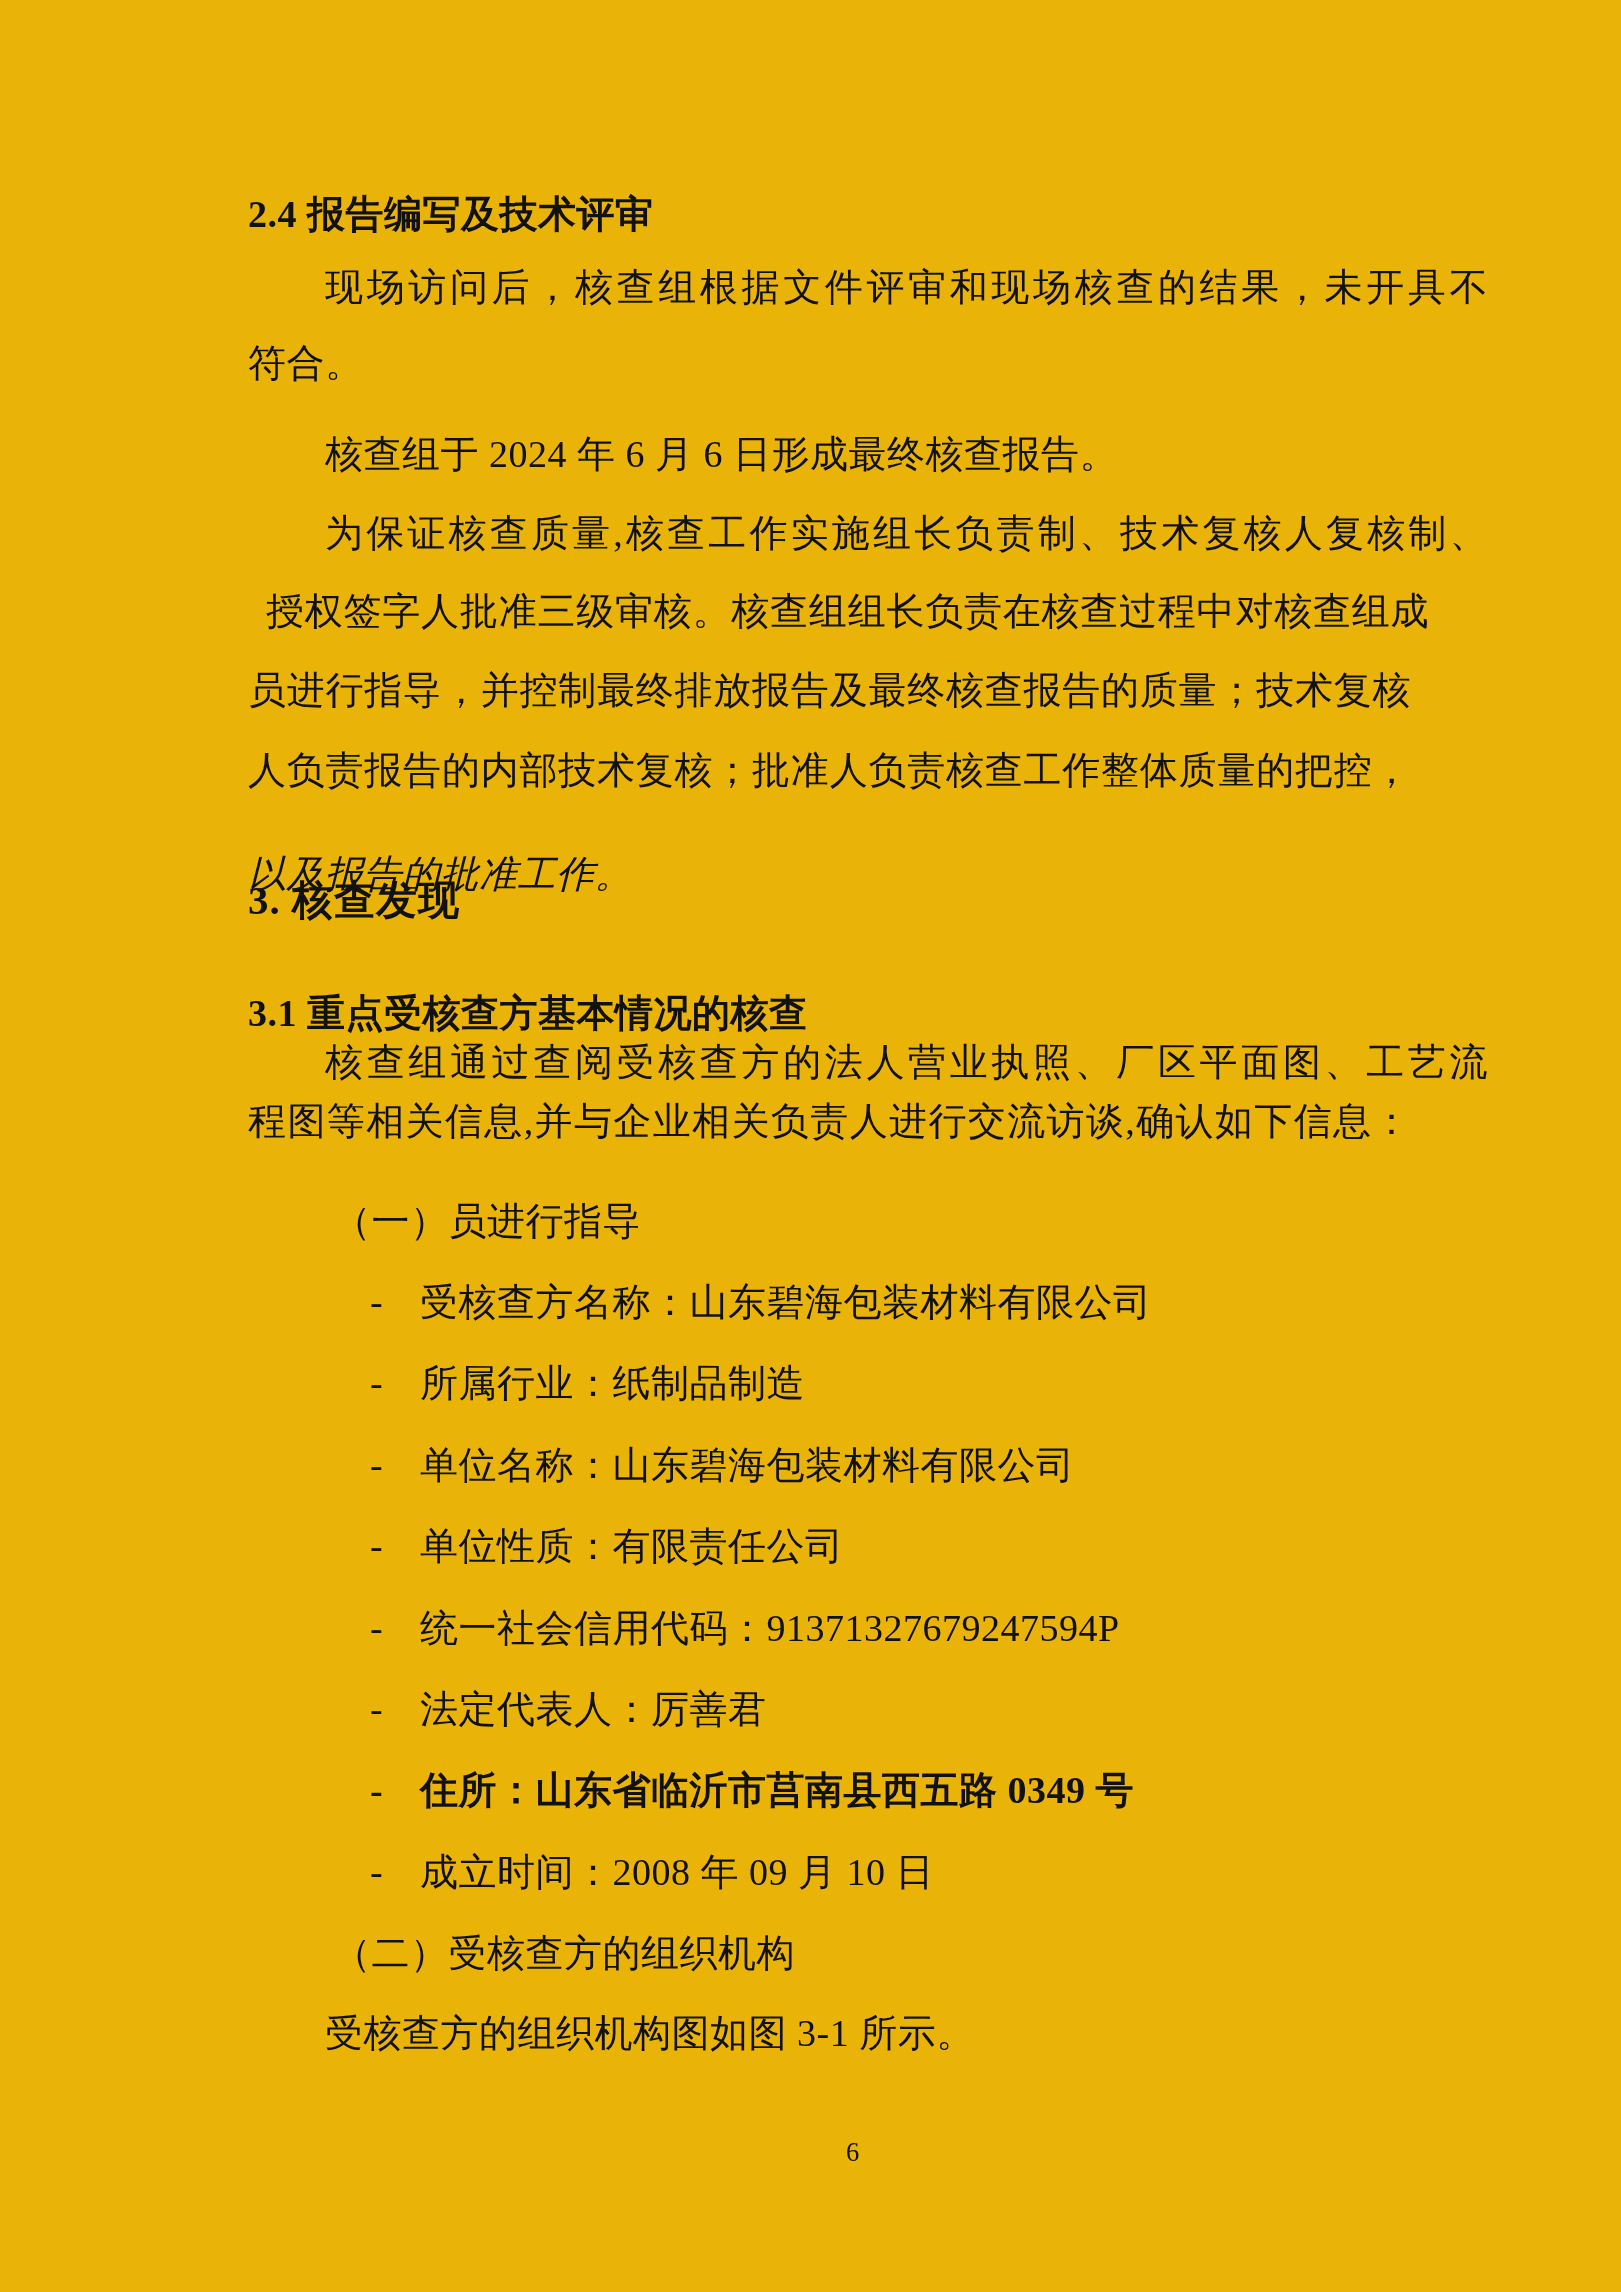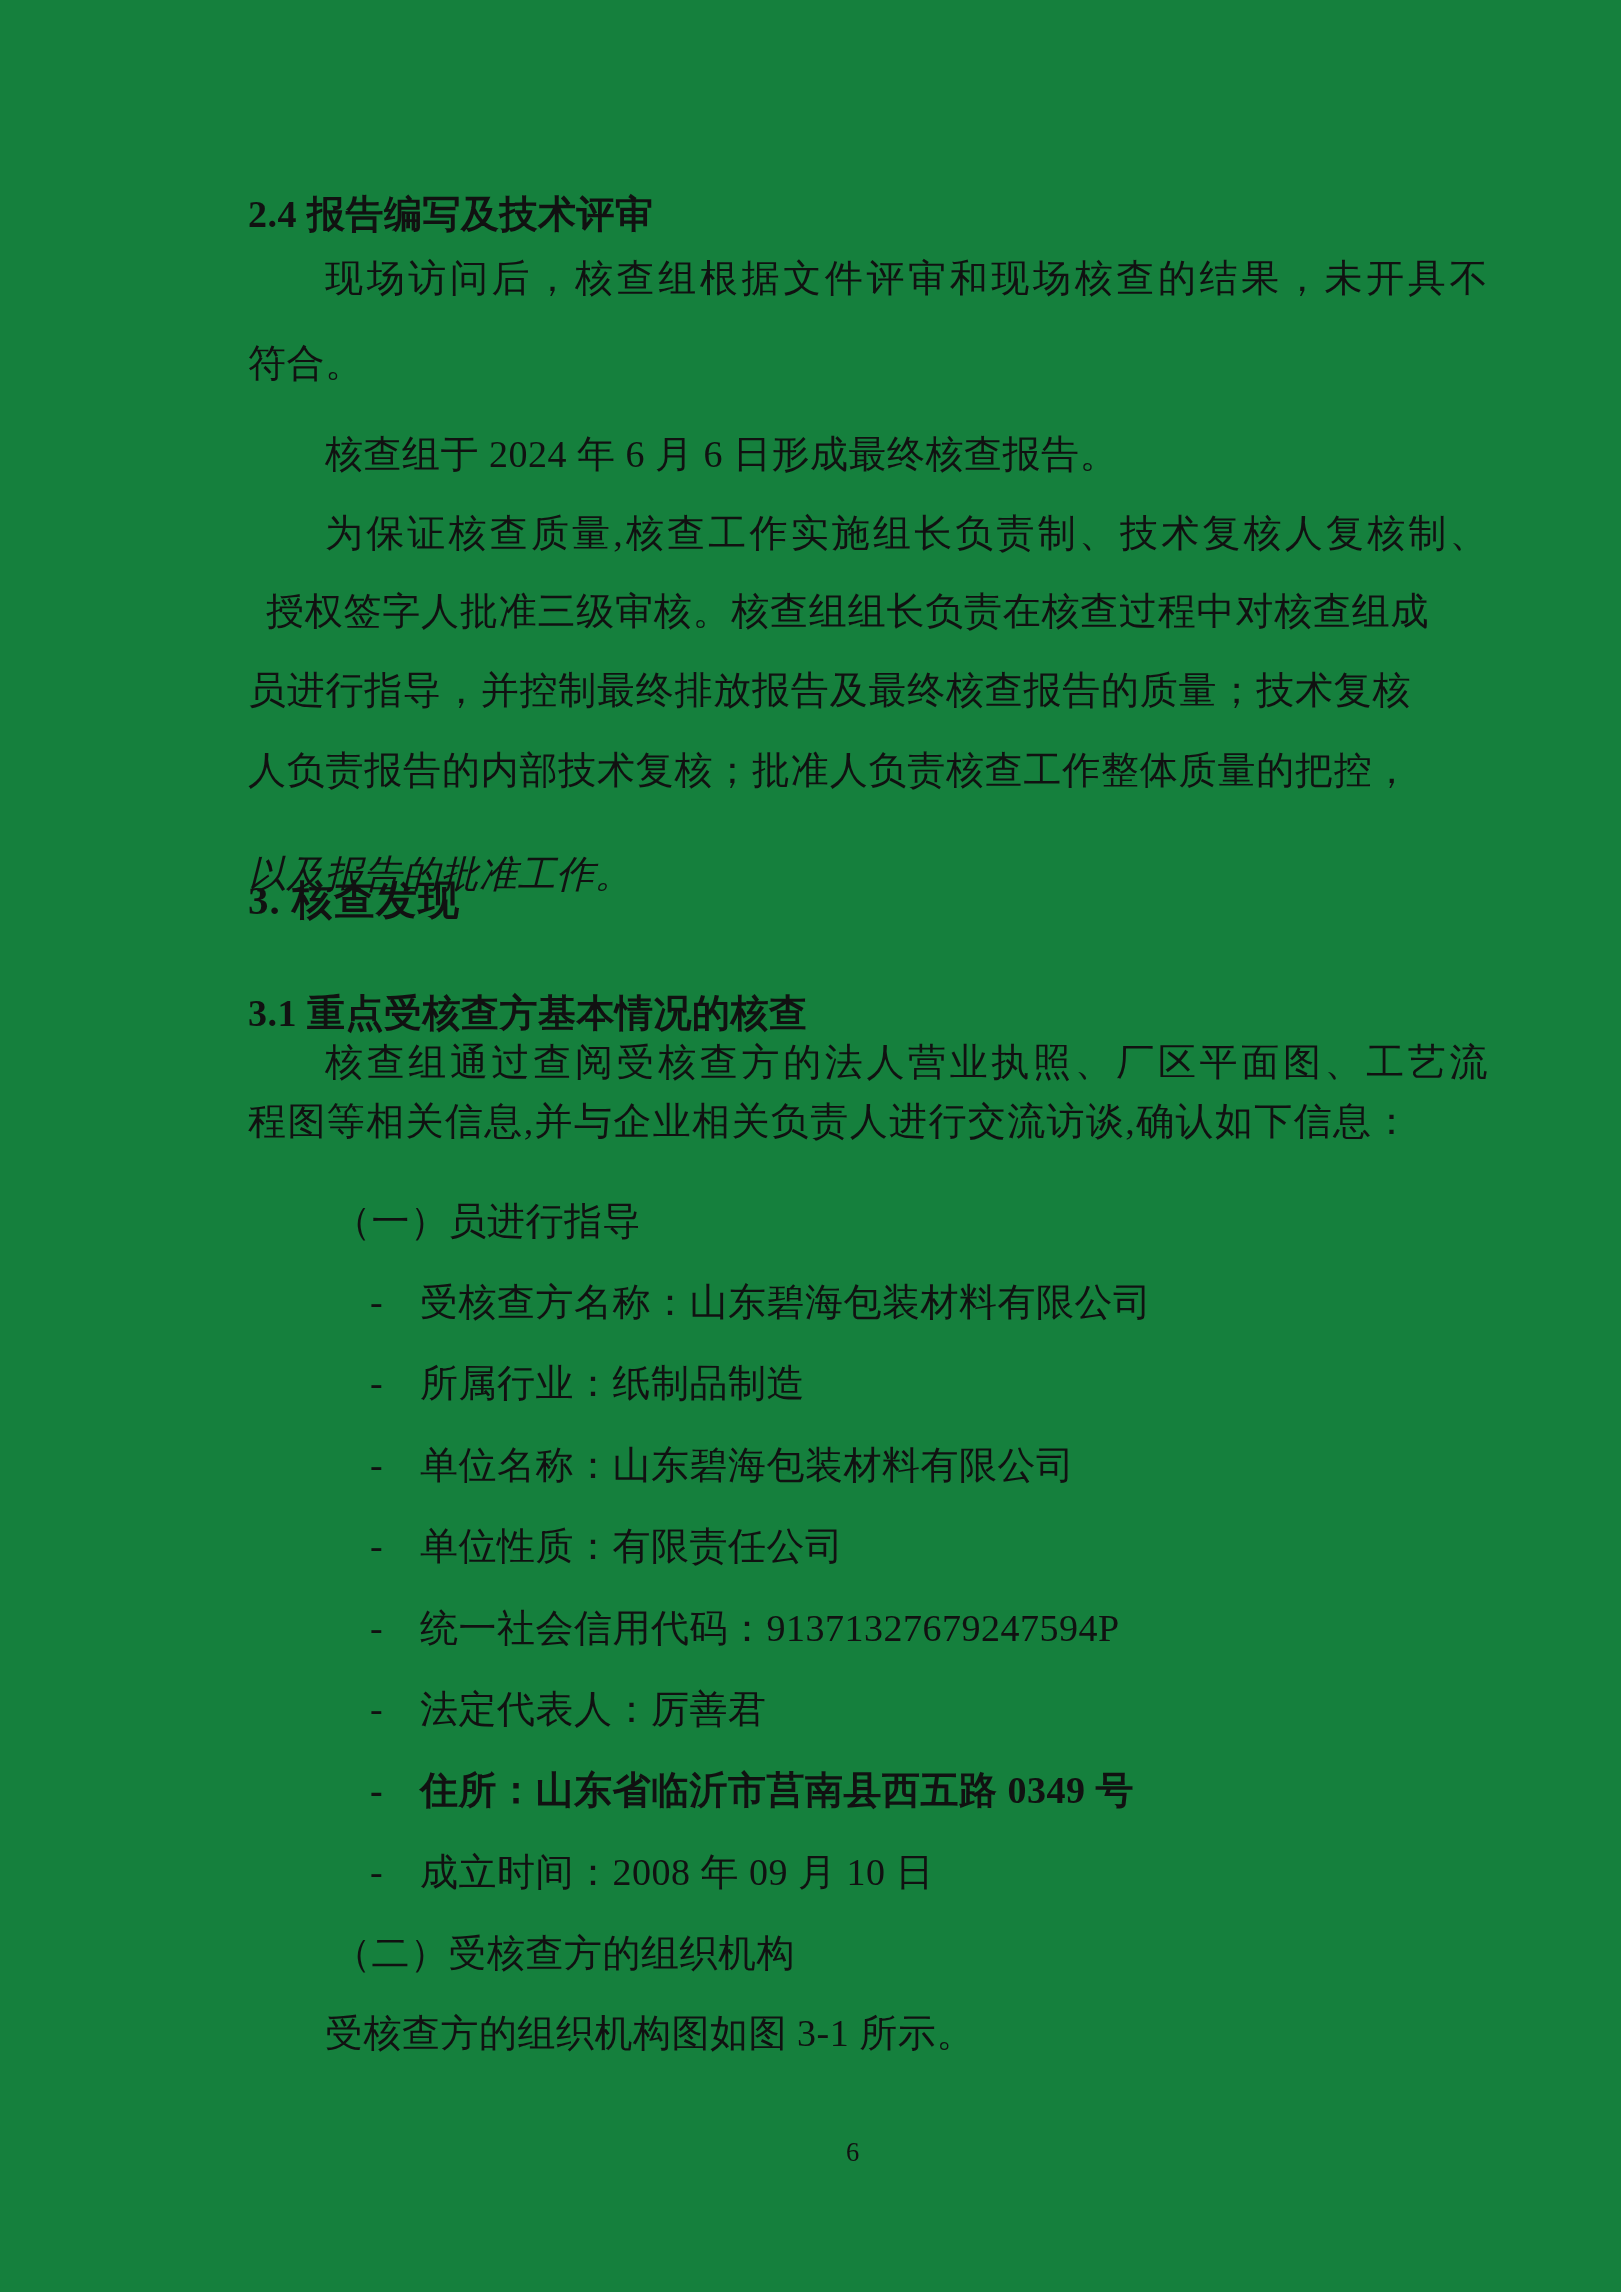--- a/index.html
+++ b/index.html
@@ -4,21 +4,21 @@
 <style>
   html, body {
     margin: 0;
     padding: 0;
     background: #ffffff;
   }
   .page {
     position: relative;
     width: 1621px;
     height: 2293px;
-    background: #15803d;
+    background: #eab308;
     overflow: hidden;
     font-family: "Liberation Serif", "DejaVu Serif", serif;
     color: #111111;
   }
   .row {
     position: absolute;
     left: 248px;
     width: 1163px;
     line-height: 47px;
     white-space: nowrap;
@@ -56,21 +56,21 @@
     font-size: 26.5px;
     color: #111111;
   }
 </style>
 </head>
 <body>
 
 <div class="page">
   <div id="content">
       <div class="row heading-2" style="top: 191px;">2.4  报告编写及技术评审</div>
-      <div class="row para-indent fill" style="top: 255px;">现场访问后，核查组根据文件评审和现场核查的结果，未开具不</div>
+      <div class="row para-indent fill" style="top: 264px;">现场访问后，核查组根据文件评审和现场核查的结果，未开具不</div>
       <div class="row para" style="top: 340px;">符合。</div>
       <div class="row para-indent" style="top: 431px;">核查组于 2024 年 6 月 6 日形成最终核查报告。</div>
       <div class="row para-indent fill" style="top: 510px;">为保证核查质量,核查工作实施组长负责制、技术复核人复核制、</div>
       <div class="row para fill" style="top: 588px; margin-left: 18px;">授权签字人批准三级审核。核查组组长负责在核查过程中对核查组成</div>
       <div class="row para fill" style="top: 667px;">员进行指导，并控制最终排放报告及最终核查报告的质量；技术复核</div>
       <div class="row para fill" style="top: 747px;">人负责报告的内部技术复核；批准人负责核查工作整体质量的把控，</div>
       <div class="row para" style="top: 851px; font-style: italic;">以及报告的批准工作。</div>
       <div class="row heading-1" style="top: 877px;">3.  核查发现</div>
       <div class="row heading-2" style="top: 990px;">3.1  重点受核查方基本情况的核查</div>
       <div class="row para-indent fill" style="top: 1039px;">核查组通过查阅受核查方的法人营业执照、厂区平面图、工艺流</div>

